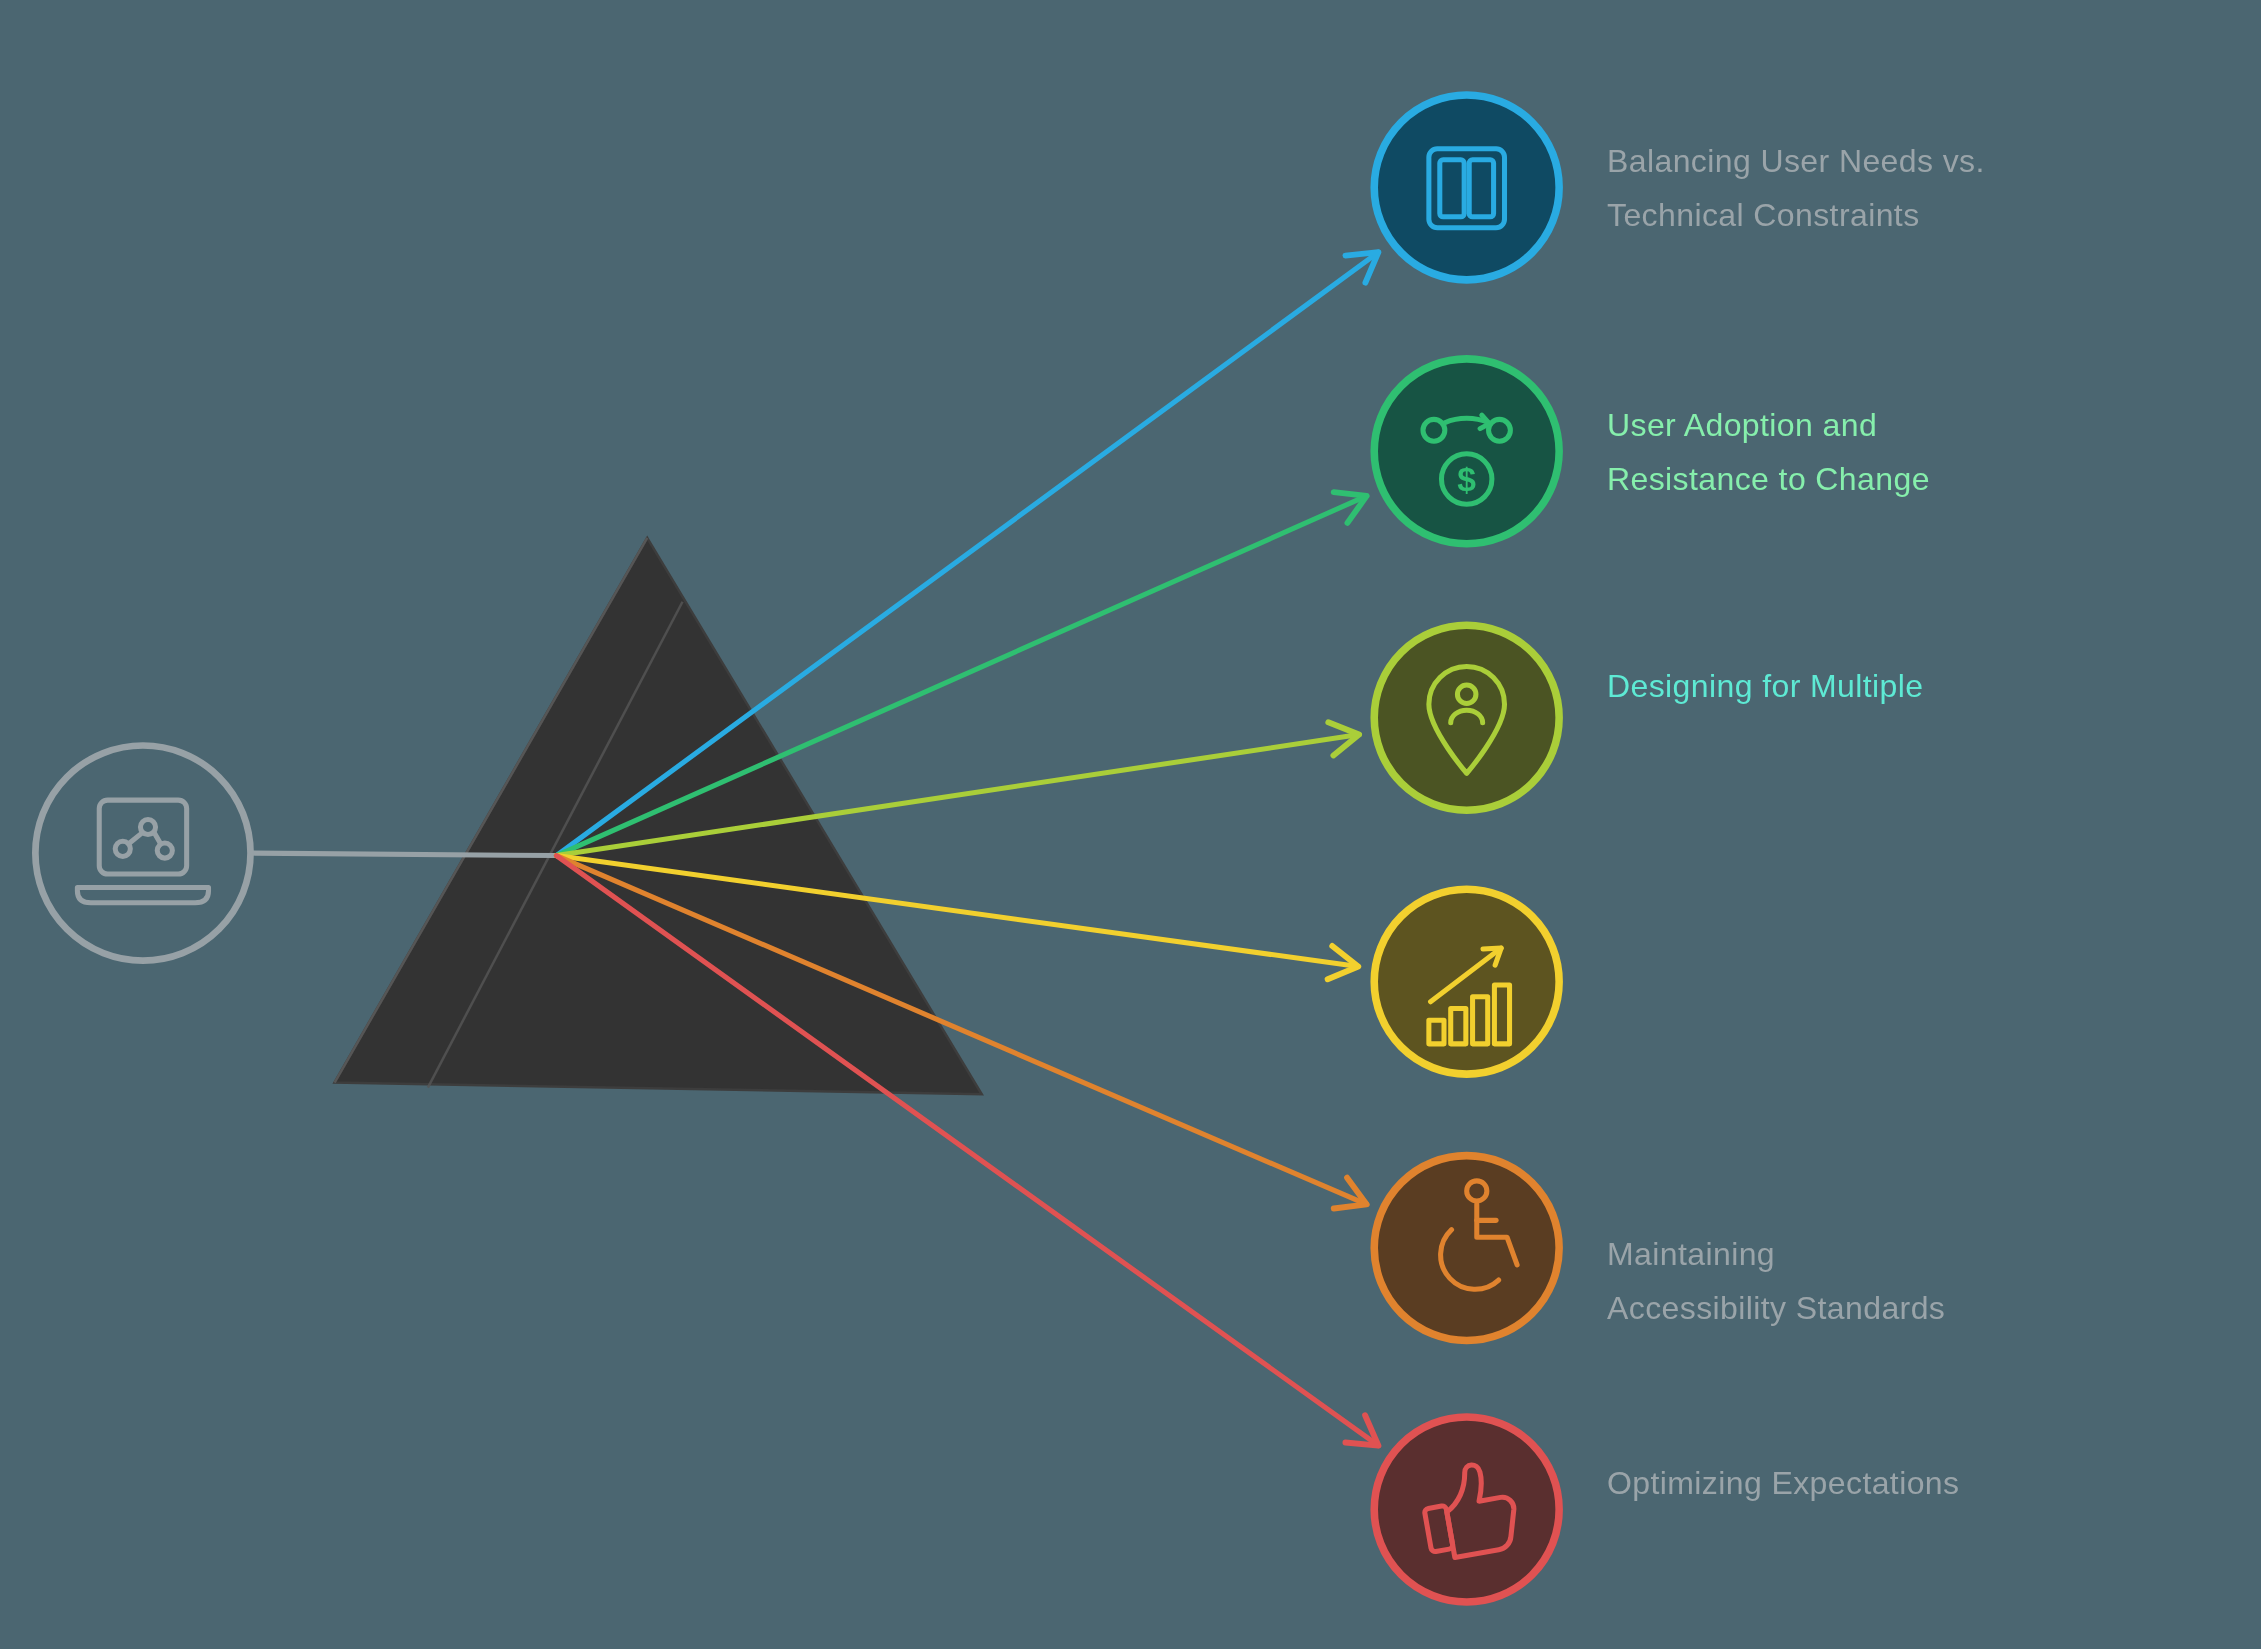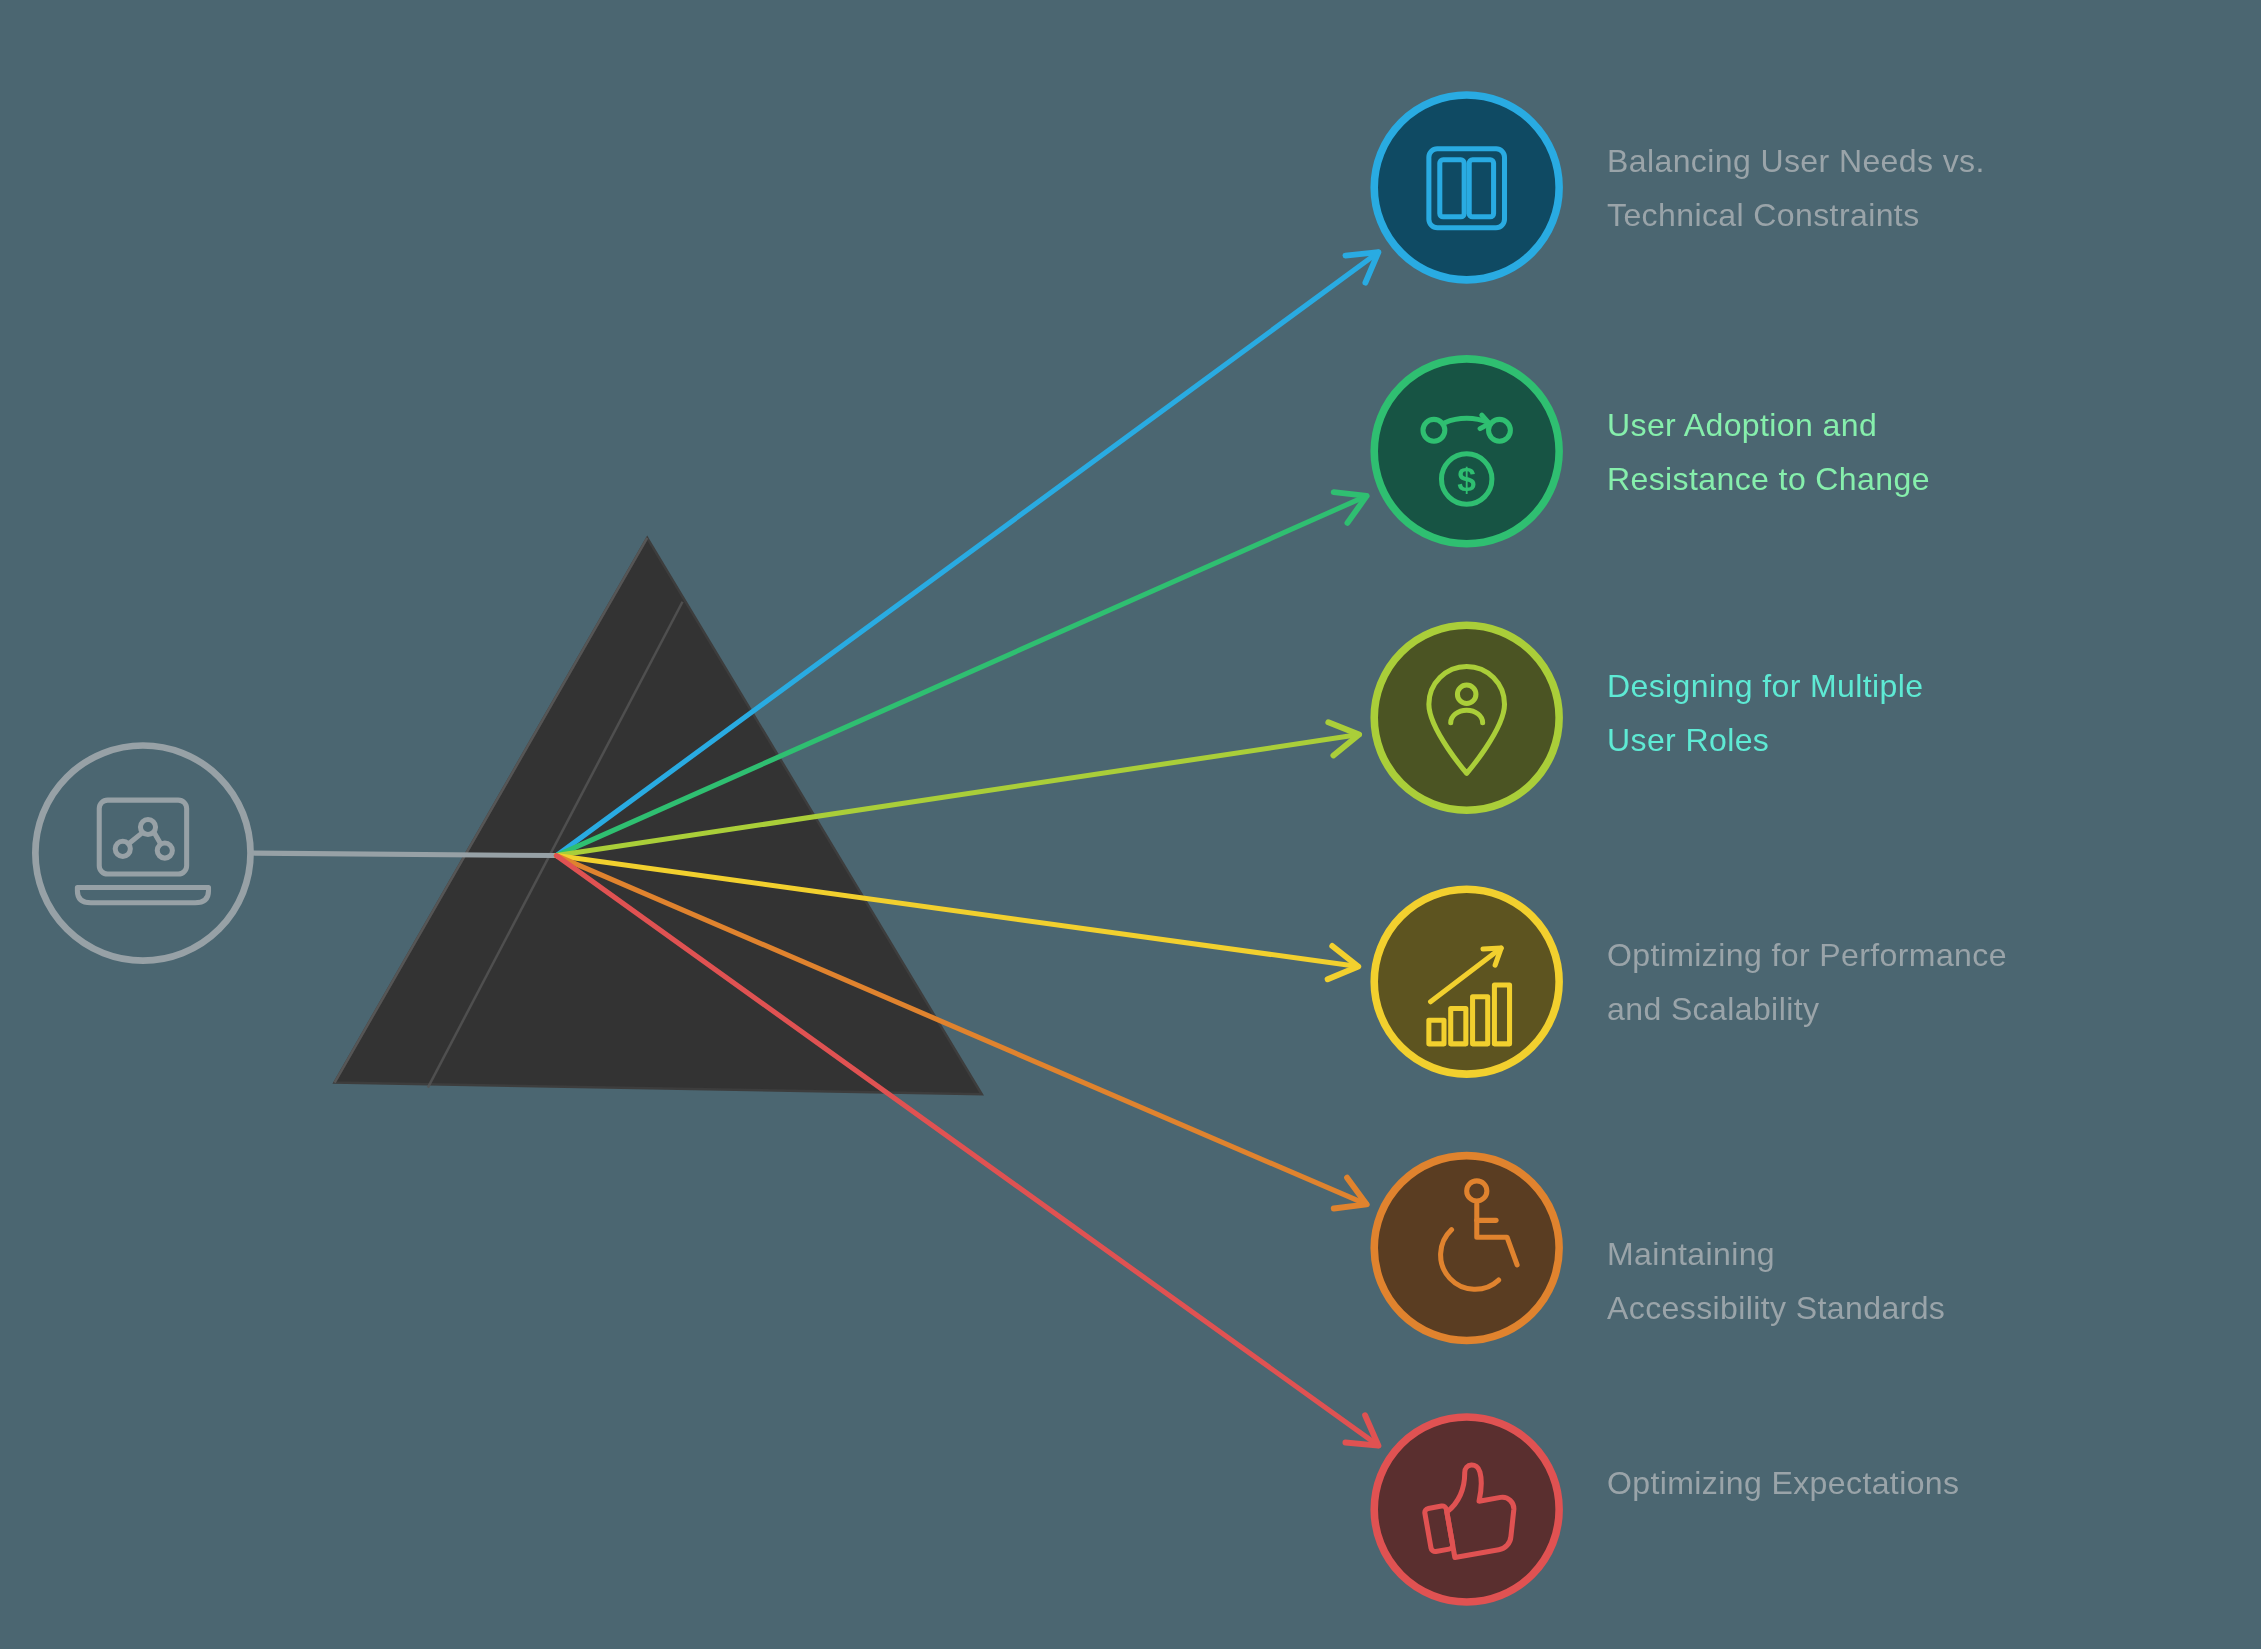--- a/index.html
+++ b/index.html
@@ -143,25 +143,20 @@
   <div class="label" style="top: 134px; color: rgb(154, 164, 169);">
     <div>Balancing User Needs vs.</div>
     <div>Technical Constraints</div>
   </div>
   <div class="label" style="top: 398px; color: #86efac;">
     <div>User Adoption and</div>
     <div>Resistance to Change</div>
   </div>
   <div class="label" style="top: 659px; color: #5eead4;">
     <div>Designing for Multiple</div>
-    <div>User Roles</div>
-  </div>
-  <div class="label" style="top: 928px; color: rgb(154, 164, 169);">
-    <div>Optimizing for Performance</div>
-    <div>and Scalability</div>
   </div>
   <div class="label" style="top: 1195px; color: rgb(154, 164, 169); margin-top: 32px;">
     <div>Maintaining</div>
     <div>Accessibility Standards</div>
   </div>
   <div class="label" style="top: 1456px; color: rgb(154, 164, 169);">
     <div>Optimizing Expectations</div>
   </div>
 </div>
 

